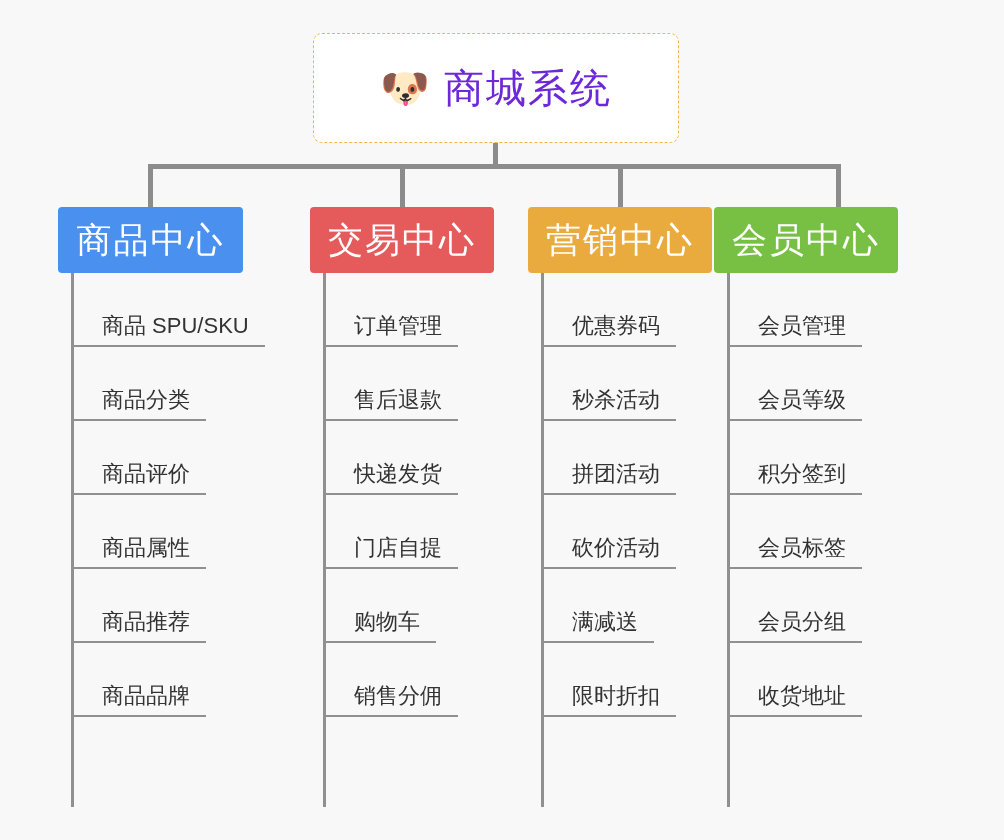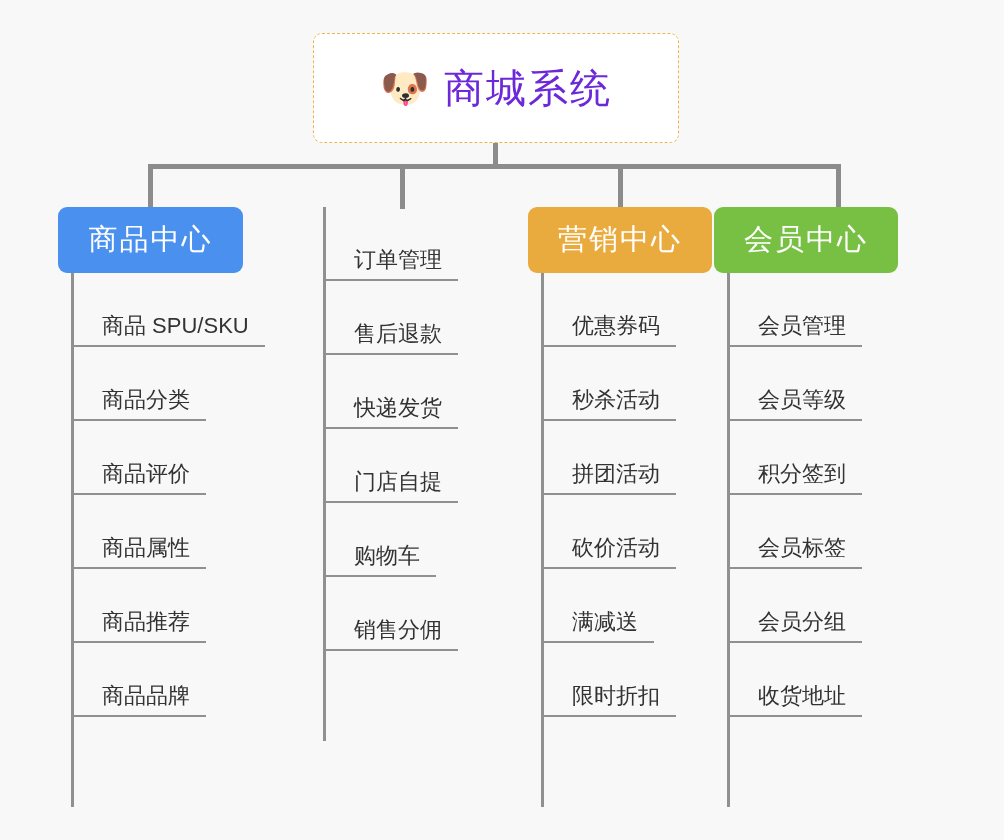--- a/index.html
+++ b/index.html
@@ -72,26 +72,26 @@
     height: 45px;
   }
 
   
   .column {
     position: absolute;
     top: 207px;
   }
   .cat-box {
     height: 66px;
-    border-radius: 9px;
+    border-radius: 4px;
     display: flex;
     align-items: center;
     justify-content: center;
     color: #ffffff;
-    font-size: 29px;
+    font-size: 35px;
     letter-spacing: 2px;
     white-space: nowrap;
   }
 
   
   .leaf-list {
     position: relative;
     margin-top: 0;
     padding-top: 0;
   }
@@ -157,20 +157,23 @@
           </div>
           <div class="leaf-item">
             <span class="leaf-underline">商品推荐</span>
           </div>
           <div class="leaf-item">
             <span class="leaf-underline">商品品牌</span>
           </div>
         </div>
       </div>
       <div class="column" style="left: 310px; width: 184px;">
+        <div class="cat-box" style="background: rgb(229, 90, 90);">
+          <span>交易中心</span>
+        </div>
         <div class="leaf-list">
           <div class="leaf-trunk" style="height: 534px;"></div>
           <div class="leaf-item">
             <span class="leaf-underline">订单管理</span>
           </div>
           <div class="leaf-item">
             <span class="leaf-underline">售后退款</span>
           </div>
           <div class="leaf-item">
             <span class="leaf-underline">快递发货</span>

